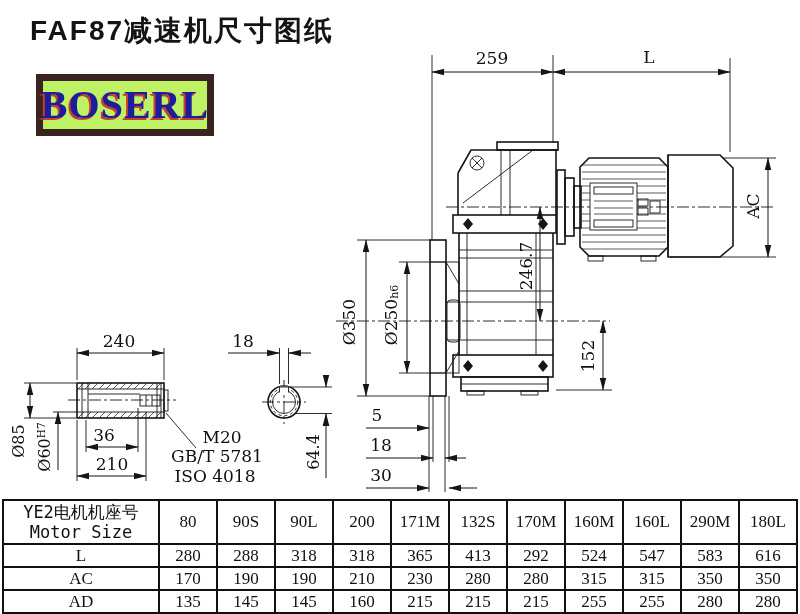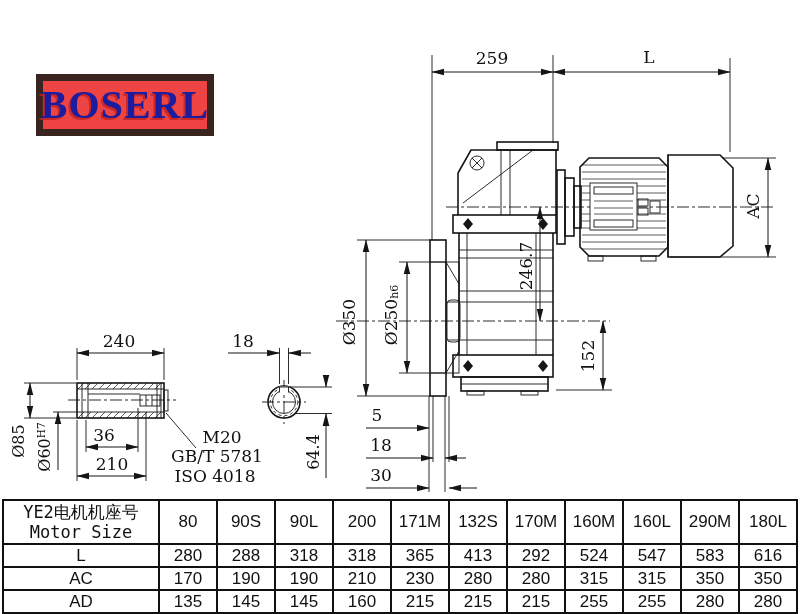--- a/index.html
+++ b/index.html
@@ -1,46 +1,47 @@
 <!DOCTYPE html>
 <html><head>
 <meta charset="utf-8">
 <style>
   html,body{margin:0;padding:0;background:#fff;}
   #stage{position:relative;width:800px;height:614px;background:#ffffff;overflow:hidden;
          font-family:"Liberation Sans",sans-serif;color:#111;}
   #page-title{position:absolute;left:30px;top:12px;font-size:28px;font-weight:bold;
               letter-spacing:2px;color:#141414;white-space:nowrap;}
   #logo-box{position:absolute;left:36px;top:74px;width:164px;height:48px;
-            border:7px solid #3a2420;background:#ef4444;display:flex;align-items:center;justify-content:center;}
+            border:7px solid #3a2420;background:#bef264;display:flex;align-items:center;justify-content:center;}
   #logo-text{font-family:"Liberation Serif",serif;font-size:40px;font-weight:bold;color:#1c1c9e;
              letter-spacing:1px;line-height:1;text-shadow:-2px 2px 0 rgba(198,34,34,.85);}
   svg{position:absolute;left:0;top:0;}
   .ol{stroke:#151515;stroke-width:1.6;fill:none;stroke-linejoin:miter;}
   .tl{stroke:#151515;stroke-width:0.9;fill:none;}
   .dl{stroke:#151515;stroke-width:1;fill:none;}
   .cl{stroke:#151515;stroke-width:0.9;fill:none;stroke-dasharray:12 3 3 3;}
   .hz{stroke:#151515;stroke-width:0.7;fill:none;}
   .dt{font-family:"DejaVu Serif",serif;font-size:17px;fill:#111;text-anchor:middle;}
   .dts{font-family:"DejaVu Serif",serif;font-size:16px;fill:#111;text-anchor:middle;}
   .wf{fill:#ffffff;}
   .bk{fill:#151515;stroke:none;}
   #size-table{position:absolute;left:2px;top:499px;width:796px;height:113px;
               border-collapse:collapse;table-layout:fixed;}
   #size-table td{border:2px solid #111;text-align:center;vertical-align:middle;
-                 font-size:17px;padding:0;color:#111;}
+                 font-size:17px;padding:0;color:#111;font-family:Liberation Serif, serif;}
   #size-table td.hd{font-family:"DejaVu Sans Mono",monospace;font-size:17px;line-height:1.2;}
   #size-table tr.head td{height:42px;margin-top:12px;}
   #size-table tr.datarow td{height:21px;}
 </style>
 </head>
 <body>
 
 <div id="stage">
 
+  <div id="page-title">FAF87减速机尺寸图纸</div>
 
   <div id="logo-box">
     <span id="logo-text">BOSERL</span>
   </div>
 
   <svg width="800" height="498" viewBox="0 0 800 498">
     <defs>
       <marker id="ar" viewBox="0 0 12 8" refX="11.5" refY="4" markerWidth="13" markerHeight="9" orient="auto-start-reverse" markerUnits="userSpaceOnUse">
         <path d="M0,0.9 L12,4 L0,7.1 Z" fill="#151515"></path>
       </marker>

